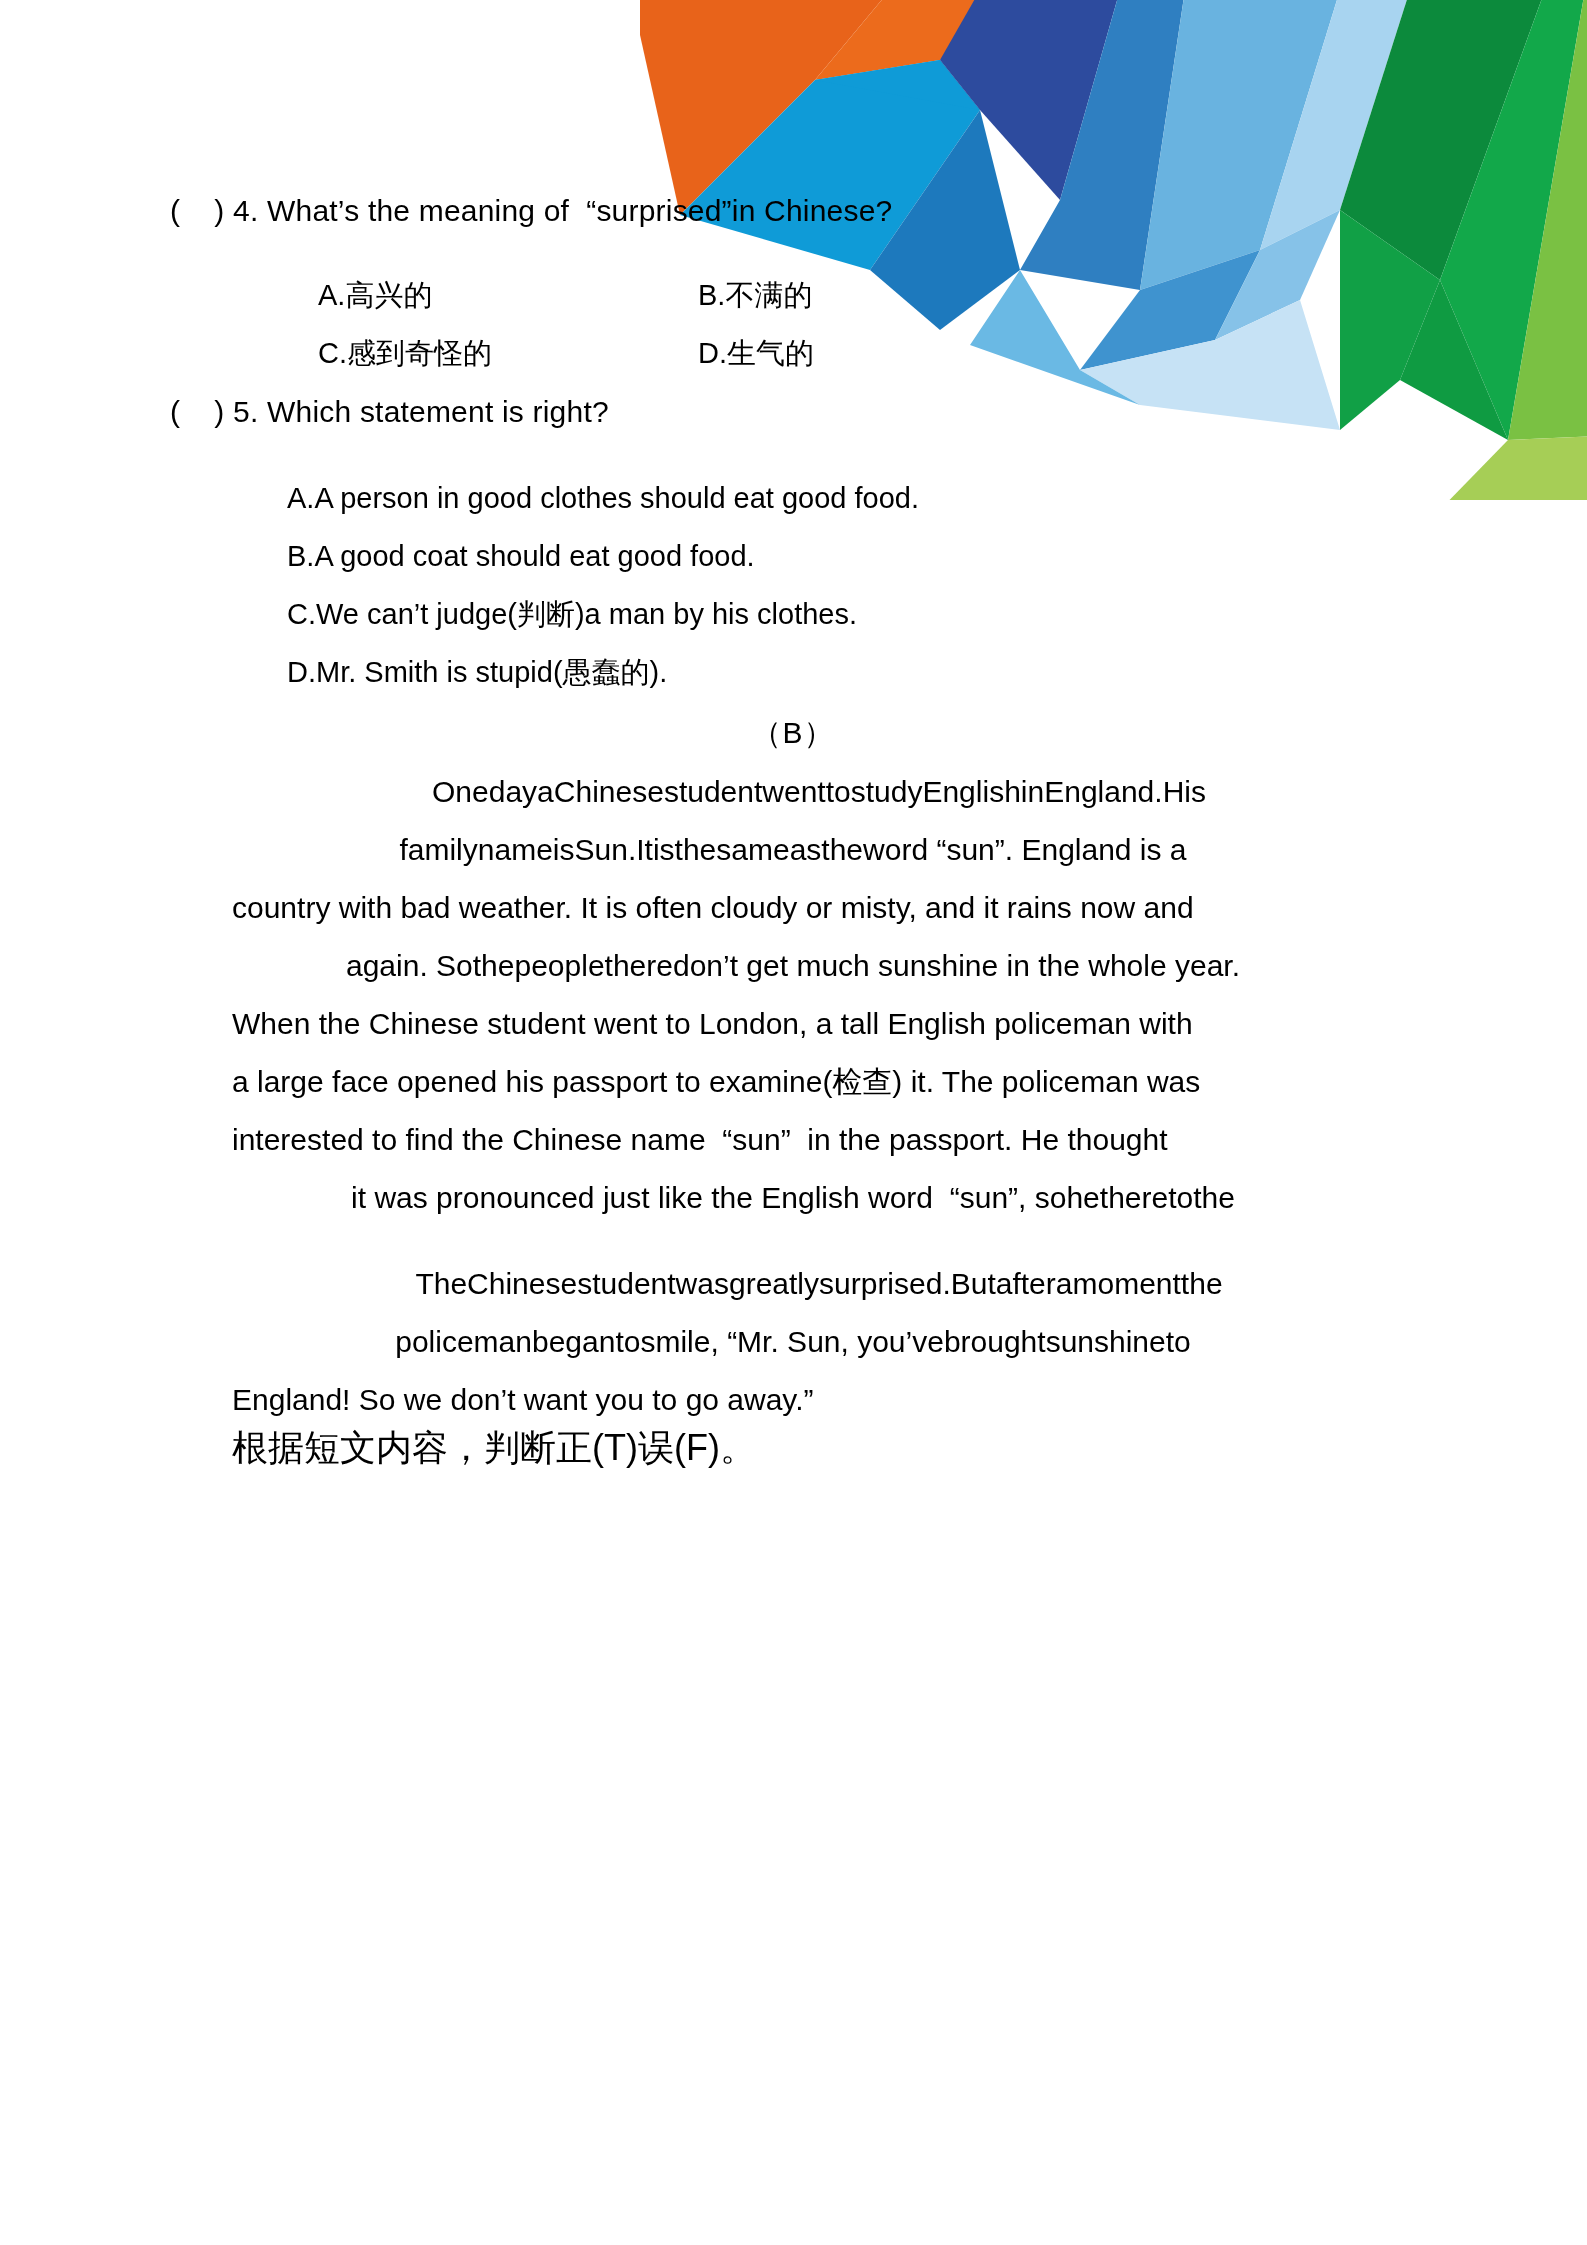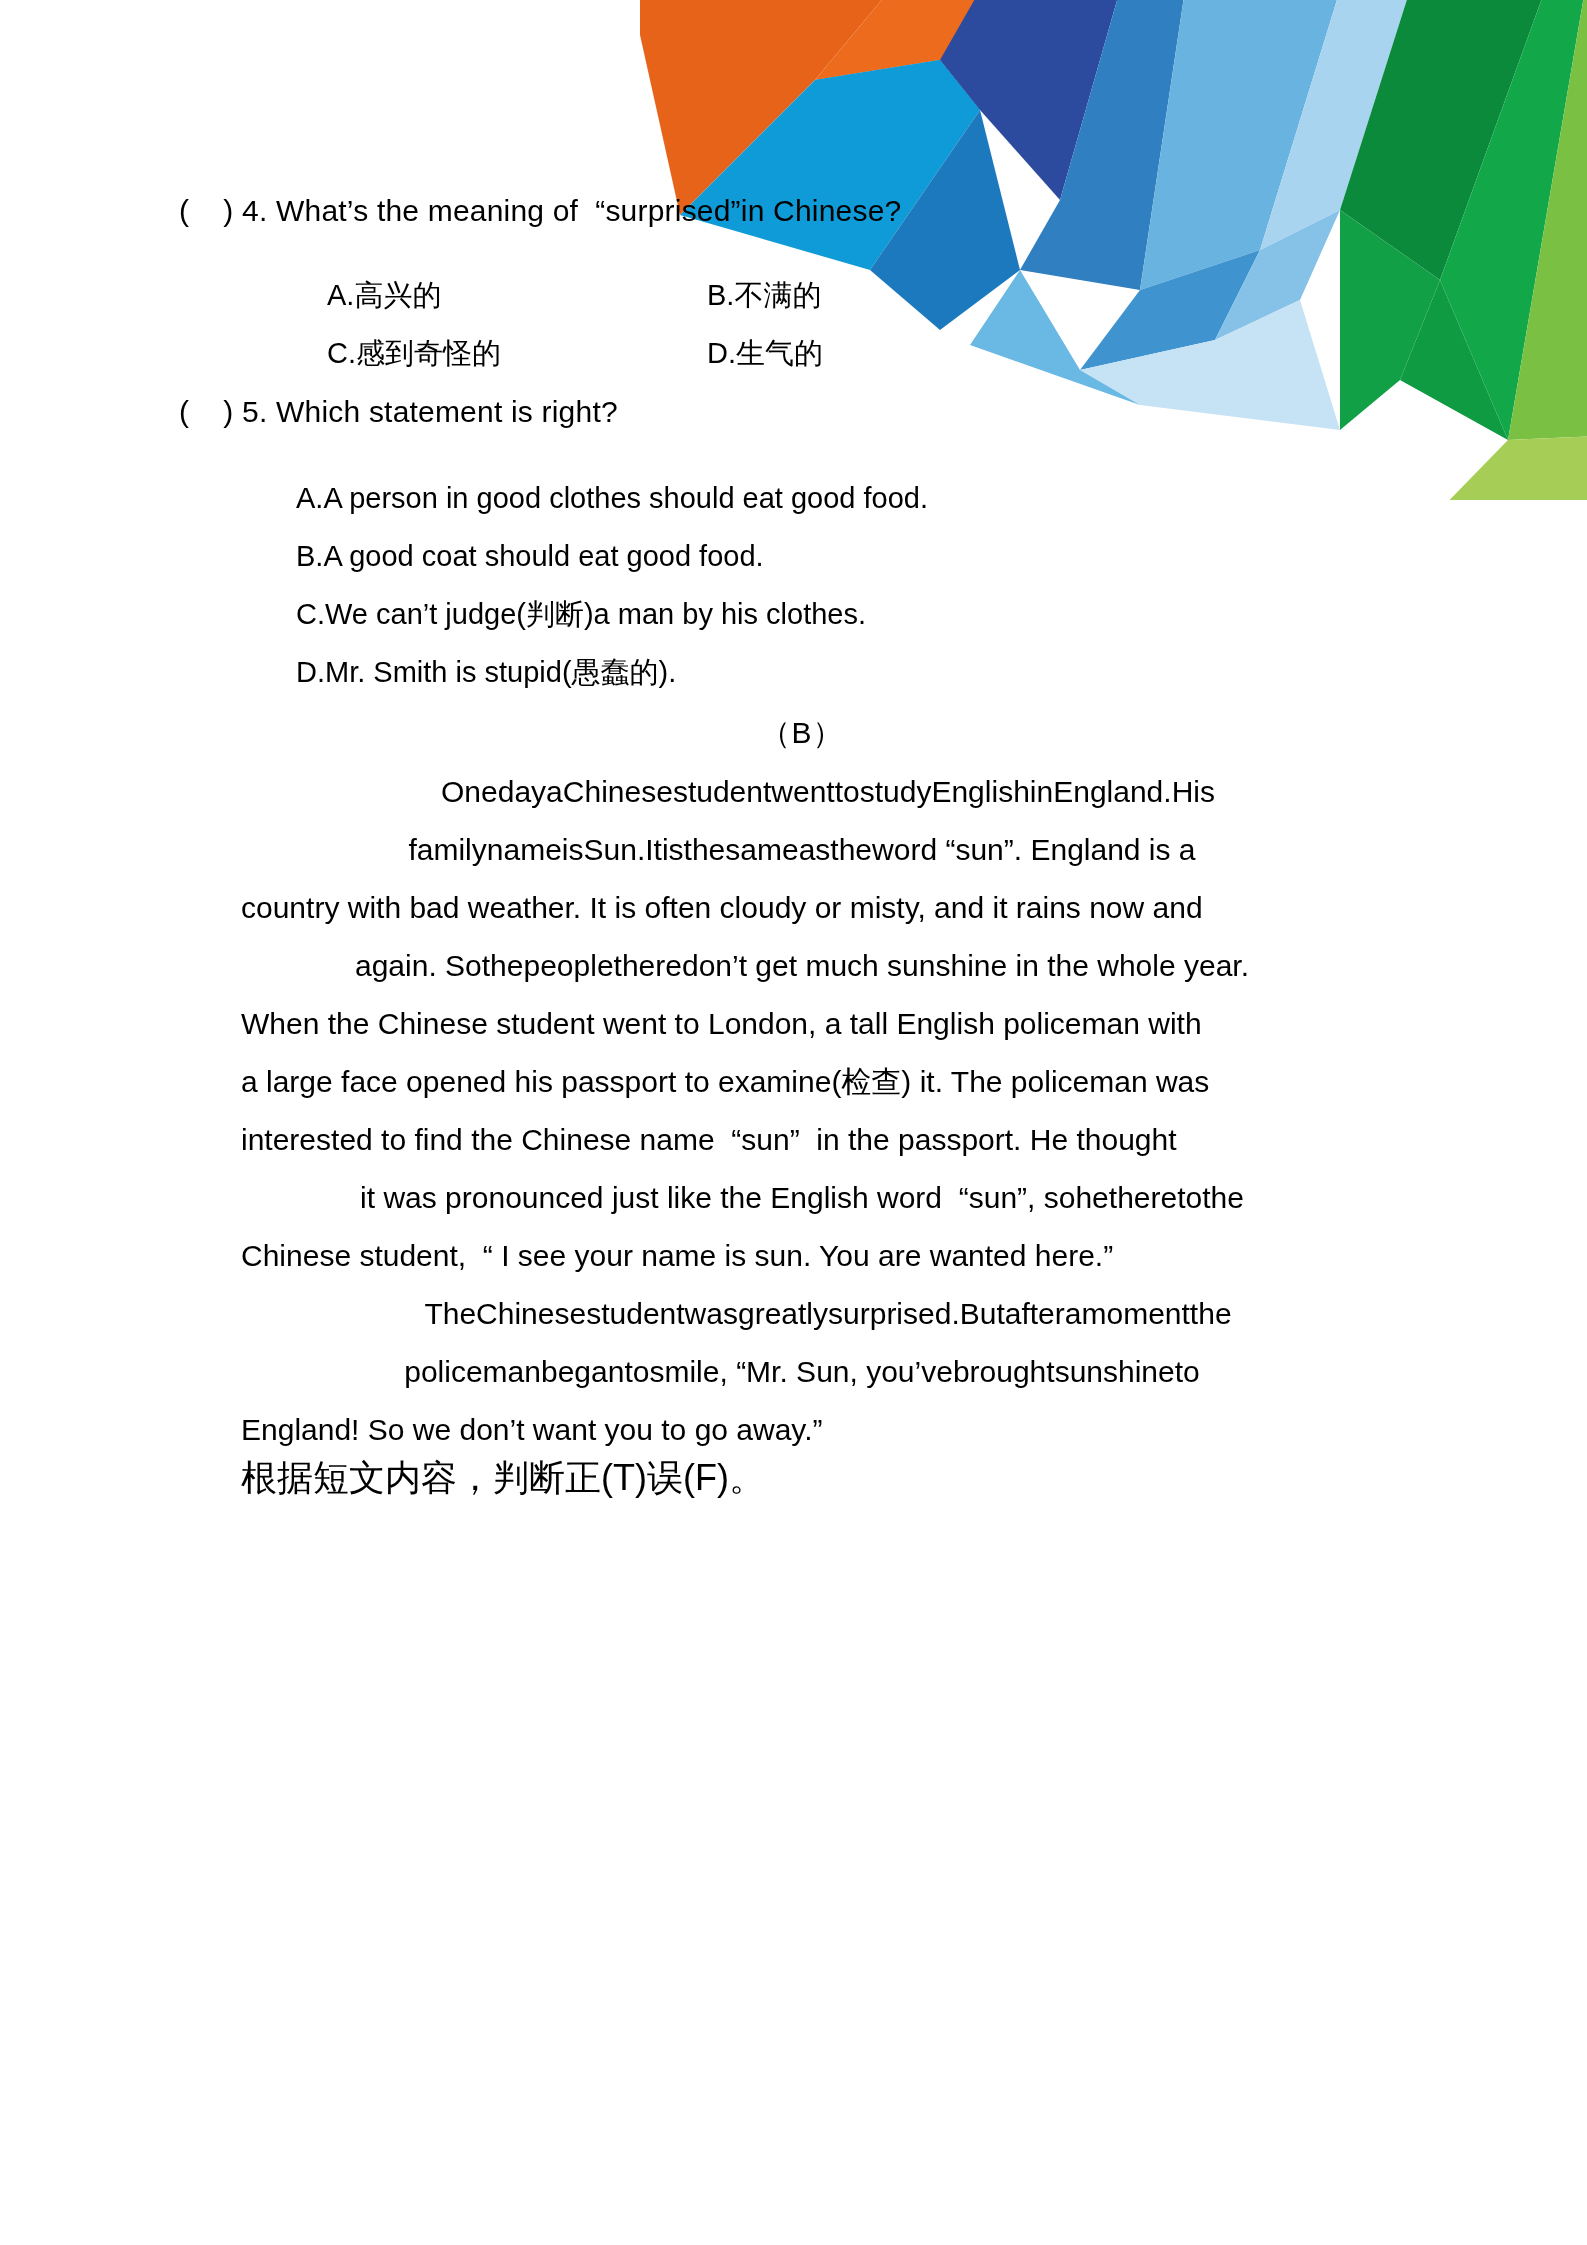--- a/index.html
+++ b/index.html
@@ -28,21 +28,21 @@
   #corner-art svg {
     display: block;
     width: 100%;
     height: 100%;
   }
 
   
   .page {
     position: absolute;
     top: 0;
-    left: 9px;
+    left: 0;
     width: 1326px;
     height: 2245px;
   }
 
   .text-col {
     position: absolute;
     left: 232px;
     top: 196px;
     width: 1122px;
   }
@@ -238,21 +238,20 @@
     <div class="passage-line">interested to find the Chinese name  “sun”  in the passport. He thought</div>
     <div class="gap-28"></div>
     <div class="passage-line justify">
         <span>it was pronounced just like the English word  “sun”, so</span>
         <span>he</span>
         <span>there</span>
         <span>to</span>
         <span>the</span>
       </div>
     <div class="gap-28"></div>
-    <div class="passage-line">Chinese student,  “ I see your name is sun. You are wanted here.”</div>
 
     <div class="gap-28"></div>
 
     <div class="passage-line justify indent">
         <span>The</span>
         <span>Chinese</span>
         <span>student</span>
         <span>was</span>
         <span>greatly</span>
         <span>surprised.</span>

